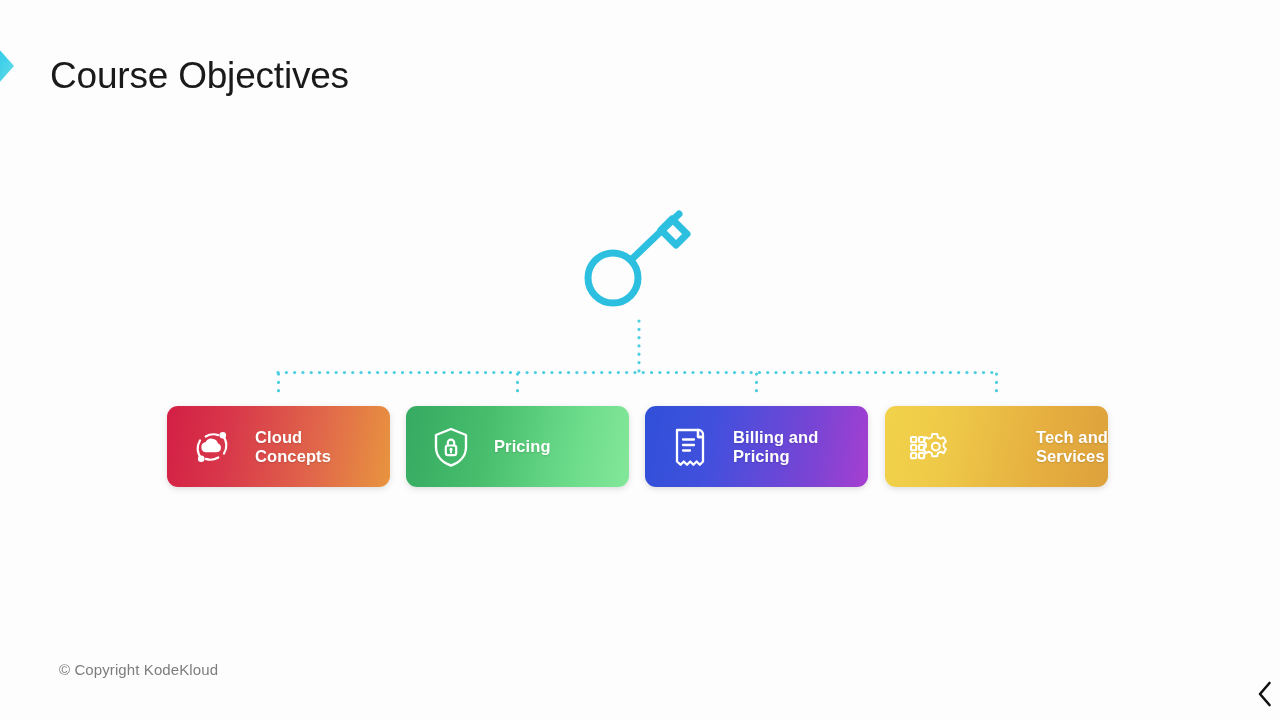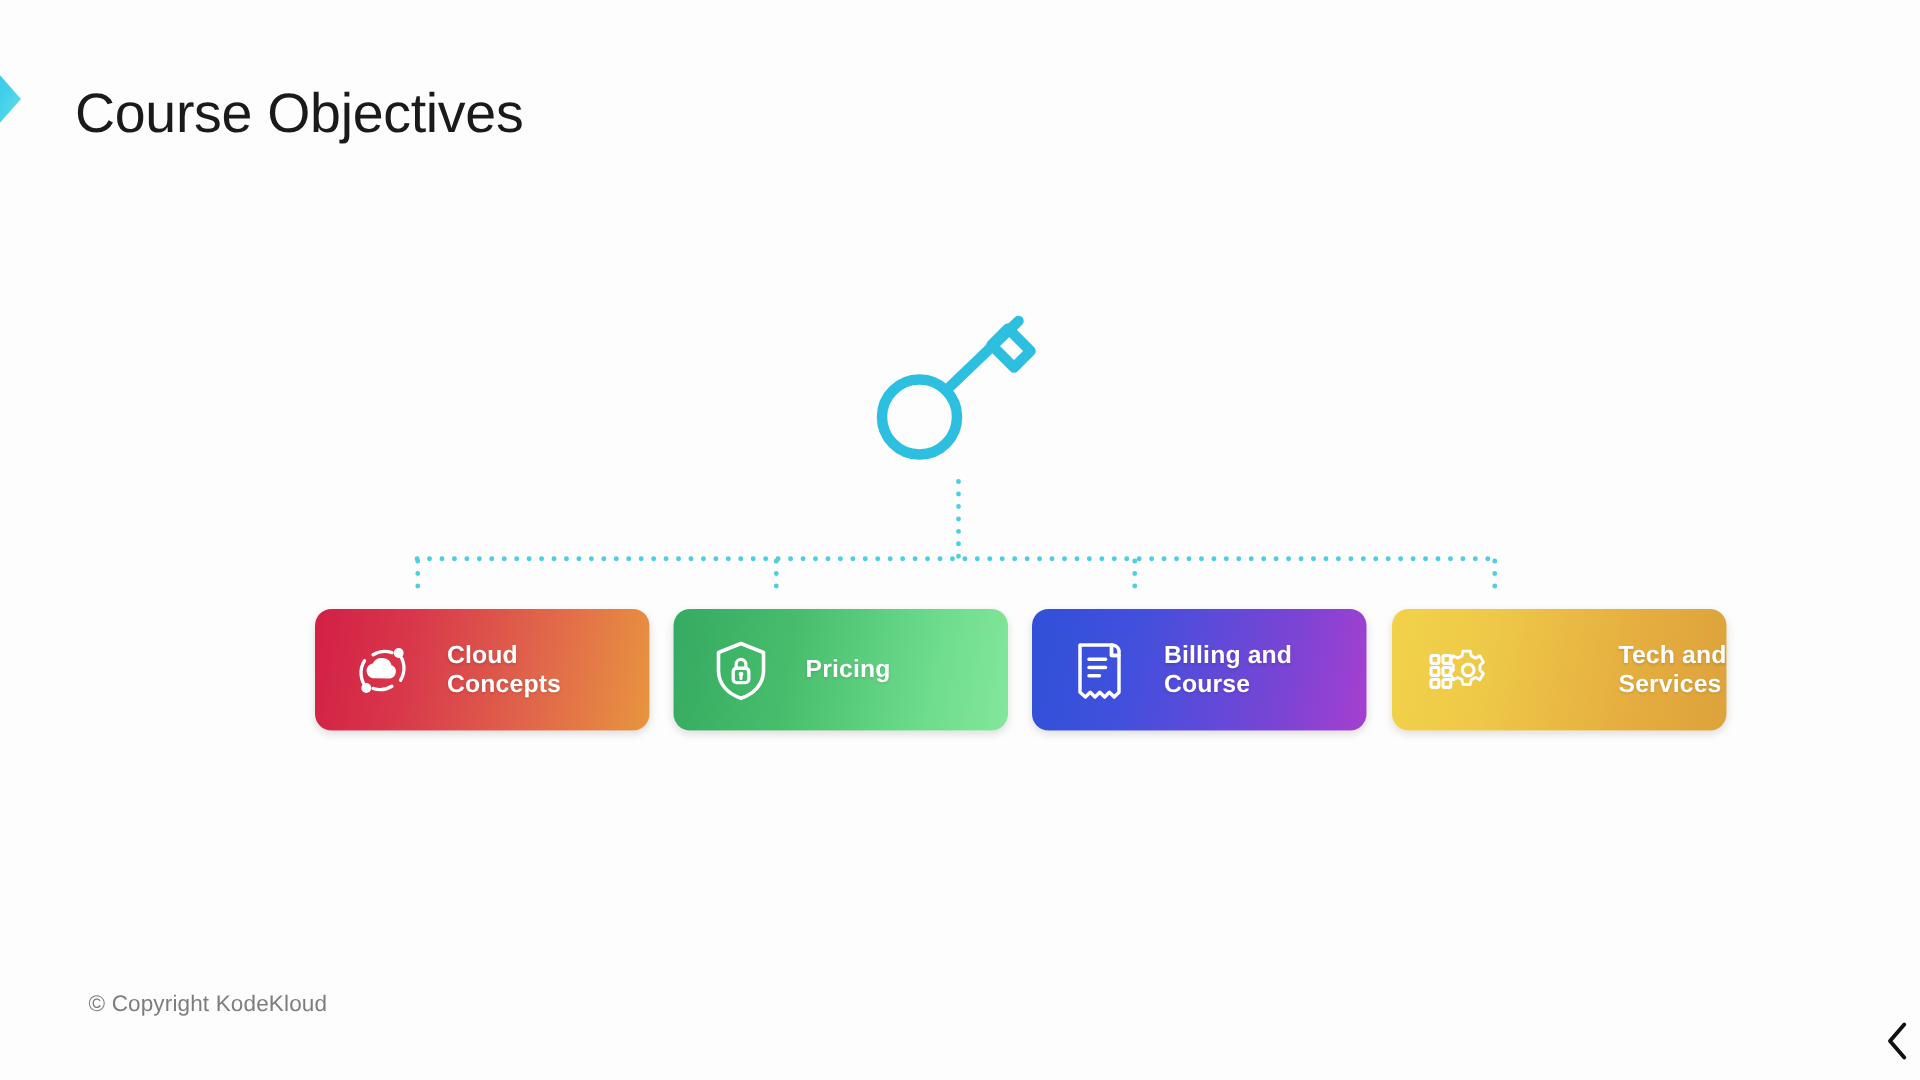--- a/index.html
+++ b/index.html
@@ -45,21 +45,21 @@
     position:absolute;
     left:0; top:0;
     width:1280px; height:720px;
     pointer-events:none;
   }
 
   
   .cards{
     position:absolute;
     left:167px; top:406px;
-    width:941px; height:63px;margin-left:43px;
+    width:941px; height:63px;
   }
   .card{
     position:absolute;
     top:0;
     height:81px;
     border-radius:11px;
     display:flex;
     align-items:center;
     box-shadow:0 2px 6px rgba(0,0,0,0.13);
     overflow:hidden;
@@ -199,21 +199,21 @@
                      l-3.2 3.2 l-3.2 -3.2 l-3.2 3.2 l-3.2 -3.2
                      l-3.2 3.2 l-3.2 -3.2 l-3.2 3.2 L7 36.5 Z"></path>
             <path d="M28 5 a4.6 4.6 0 0 1 5 5.4 V12 H28 Z"></path>
             <line x1="13" y1="14.5" x2="24" y2="14.5"></line>
             <line x1="13" y1="20" x2="24" y2="20"></line>
             <line x1="13" y1="25.5" x2="20" y2="25.5"></line>
           </g>
         </svg>
       </div>
       <div class="card-label">Billing and
-Course</div>
+Pricing</div>
     </div>
 
     <div class="card card-3">
       <div class="card-icon">
         <svg width="44" height="40" viewBox="0 0 44 40">
           <g fill="none" stroke="#ffffff" stroke-width="2.1" stroke-linejoin="round">
 
             <rect x="3" y="10" width="5.2" height="5.2" rx="1"></rect>
             <rect x="11" y="10" width="5.2" height="5.2" rx="1"></rect>
             <rect x="3" y="18" width="5.2" height="5.2" rx="1"></rect>

